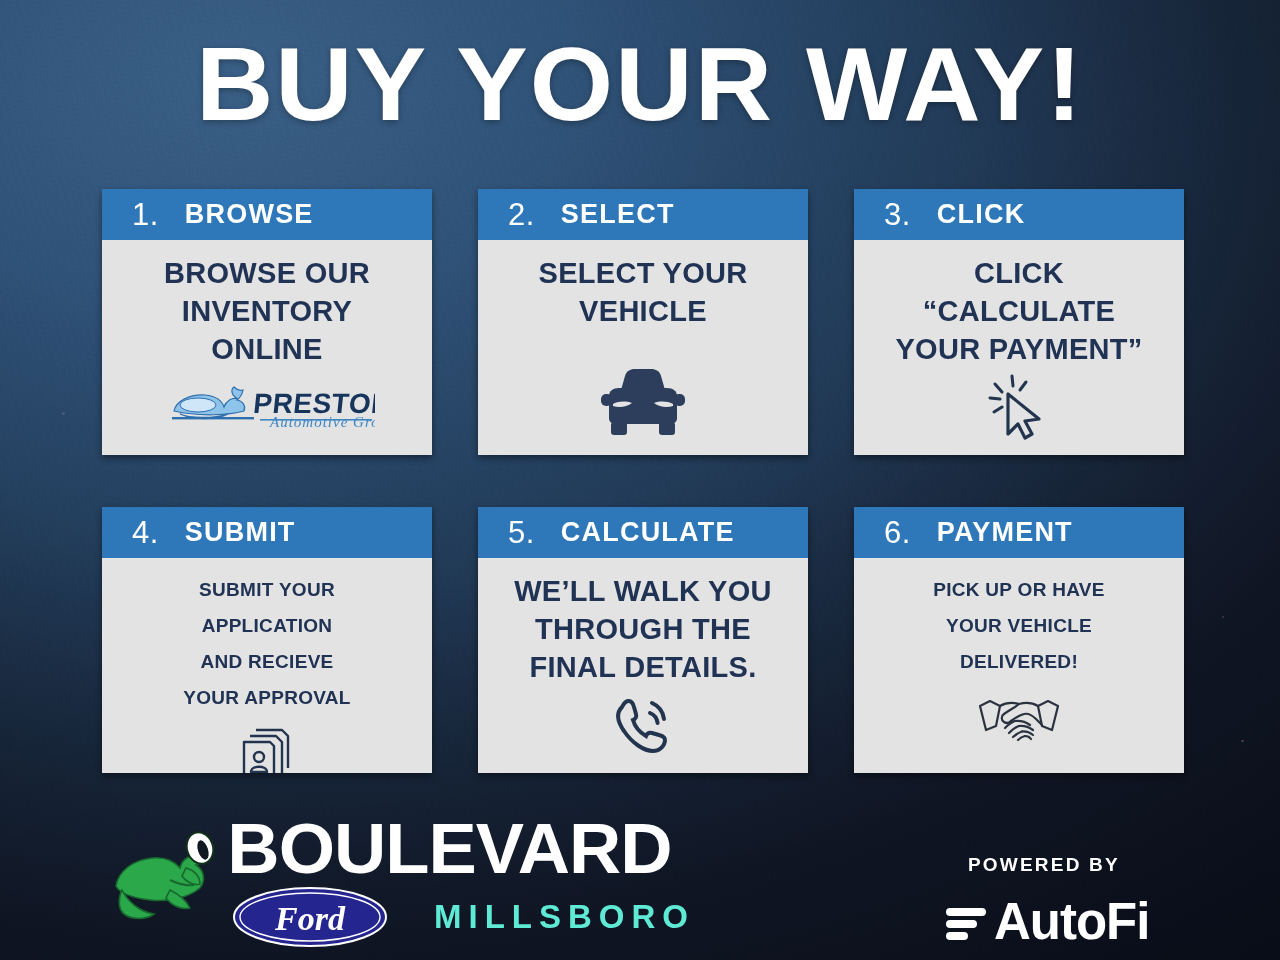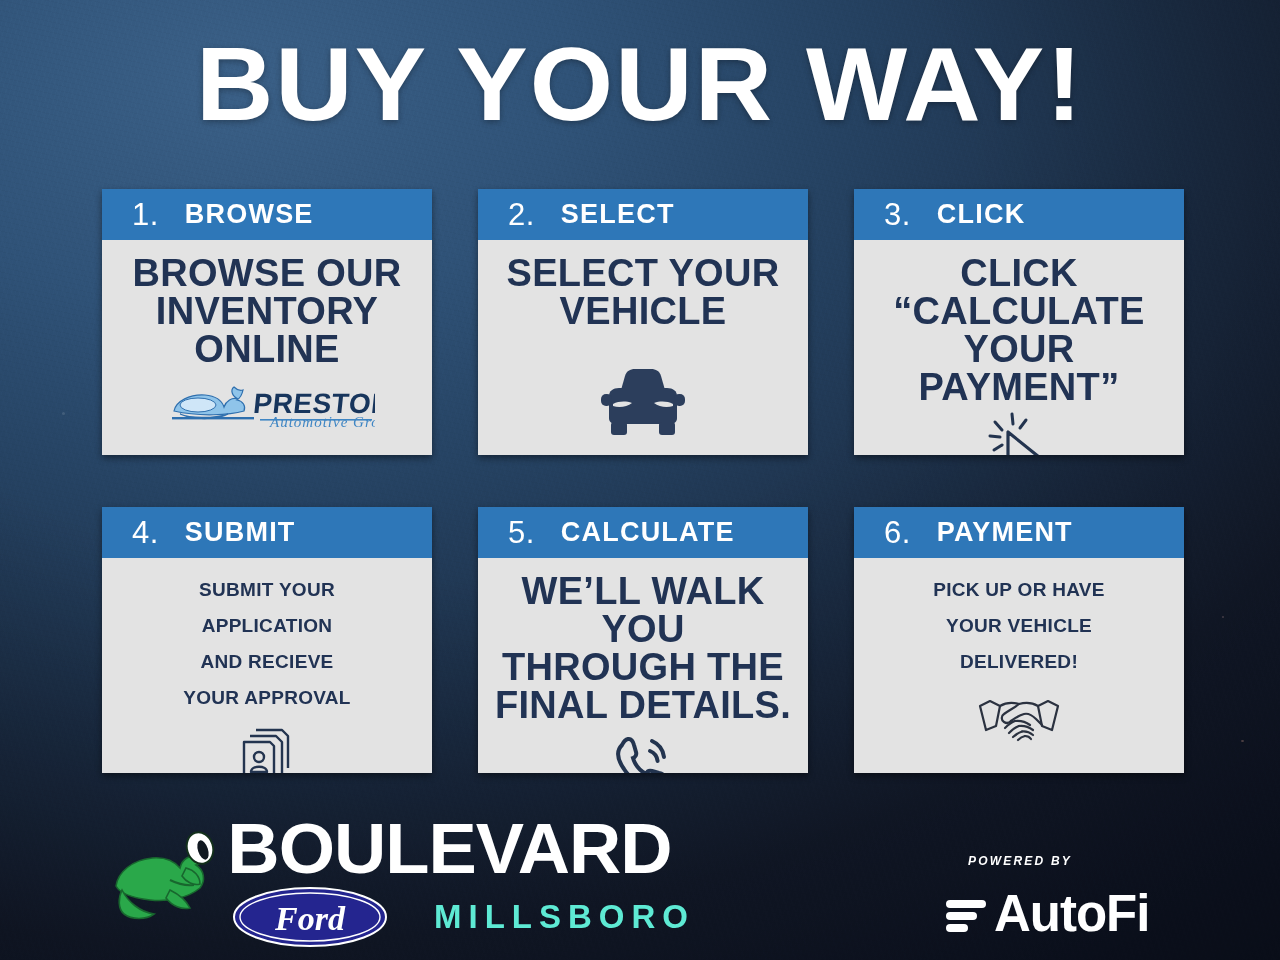--- a/index.html
+++ b/index.html
@@ -93,21 +93,21 @@
   }
   .card-body {
     flex:1 1 auto;
     padding:14px 14px 8px;
     display:flex; flex-direction:column;
     align-items:center; justify-content:flex-start;
   }
   .card-text {
     color:#213354;
     font-weight:bold;
-    font-size:38px;
+    font-size:29px;
     line-height:38px;
     text-align:center;
     letter-spacing:.3px;
     white-space:pre-line;
   }
   .card-text.small { font-size:19px; line-height:36px; }
   .card-icon {
     margin-top:auto;
     margin-bottom:6px;
     display:flex; align-items:center; justify-content:center;
@@ -134,22 +134,22 @@
   }
   .brand-city {
     color:#5eead4; font-size:33px; font-weight:bold;
     letter-spacing:7px; margin-left:46px;
   }
 
   .powered {
     position:absolute; left:944px; top:44px; width:246px;
   }
   .powered-label {
-    color:#ffffff; font-size:12px; font-weight:bold;
-    letter-spacing:2.2px; margin-left:24px; margin-bottom:21px;font-style:italic;
+    color:#ffffff; font-size:19px; font-weight:bold;
+    letter-spacing:2.2px; margin-left:24px; margin-bottom:21px;
   }
   .powered-logo { display:flex; align-items:center;margin-top:8px; }
   .autofi-mark { width:46px; height:44px; flex:0 0 46px; }
   .autofi-word {
     color:#ffffff; font-size:51px; font-weight:bold;
     letter-spacing:-1px; line-height:50px; margin-left:4px;
   }
 </style>
 </head>
 <body>

